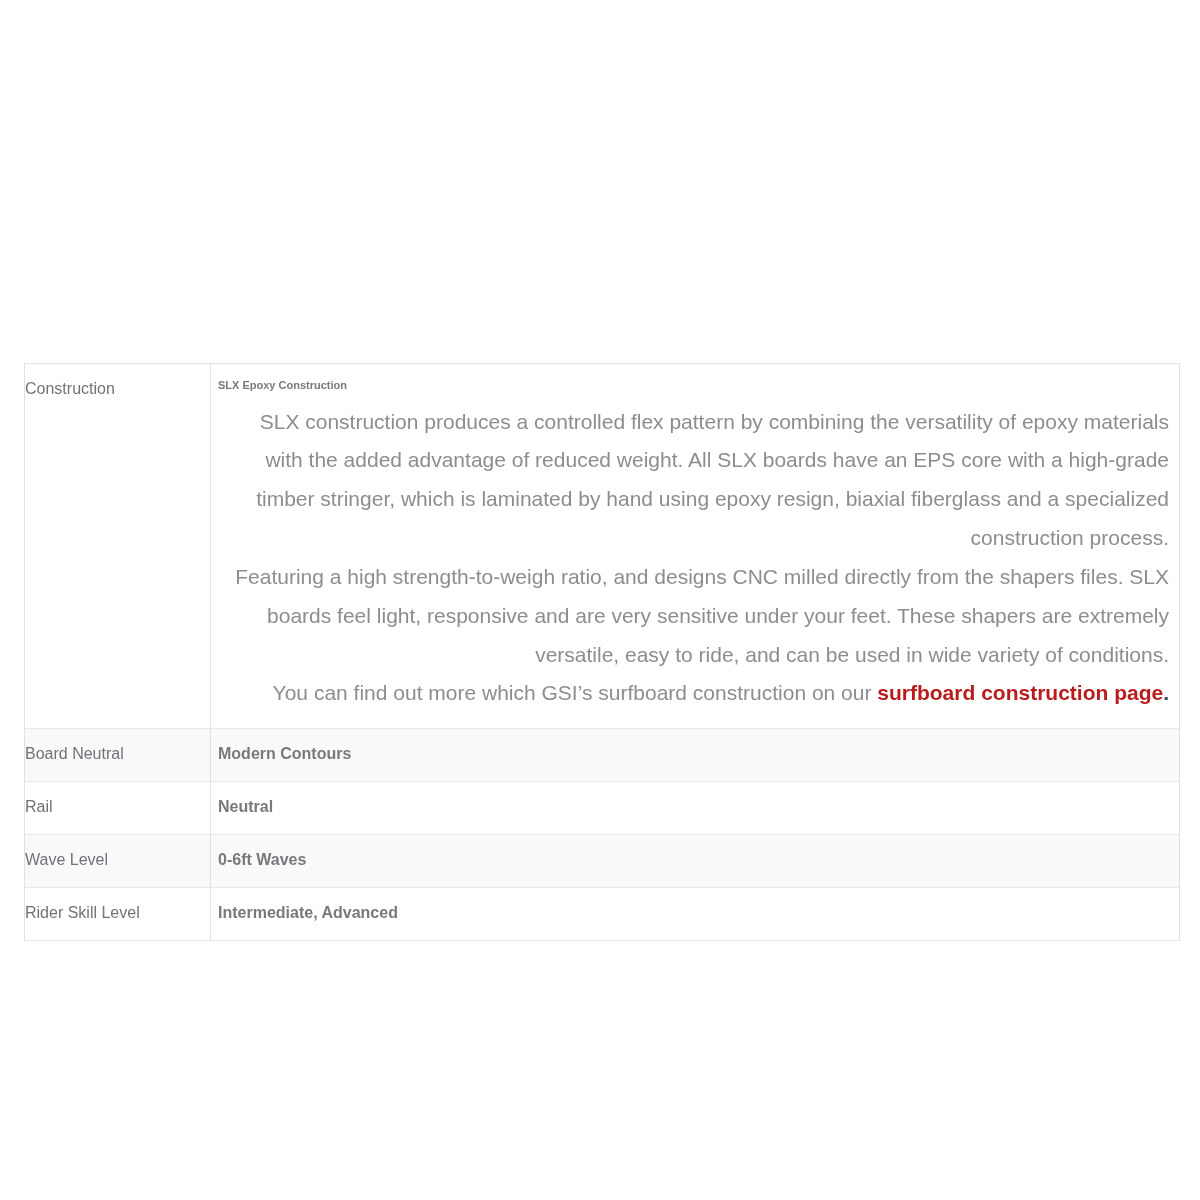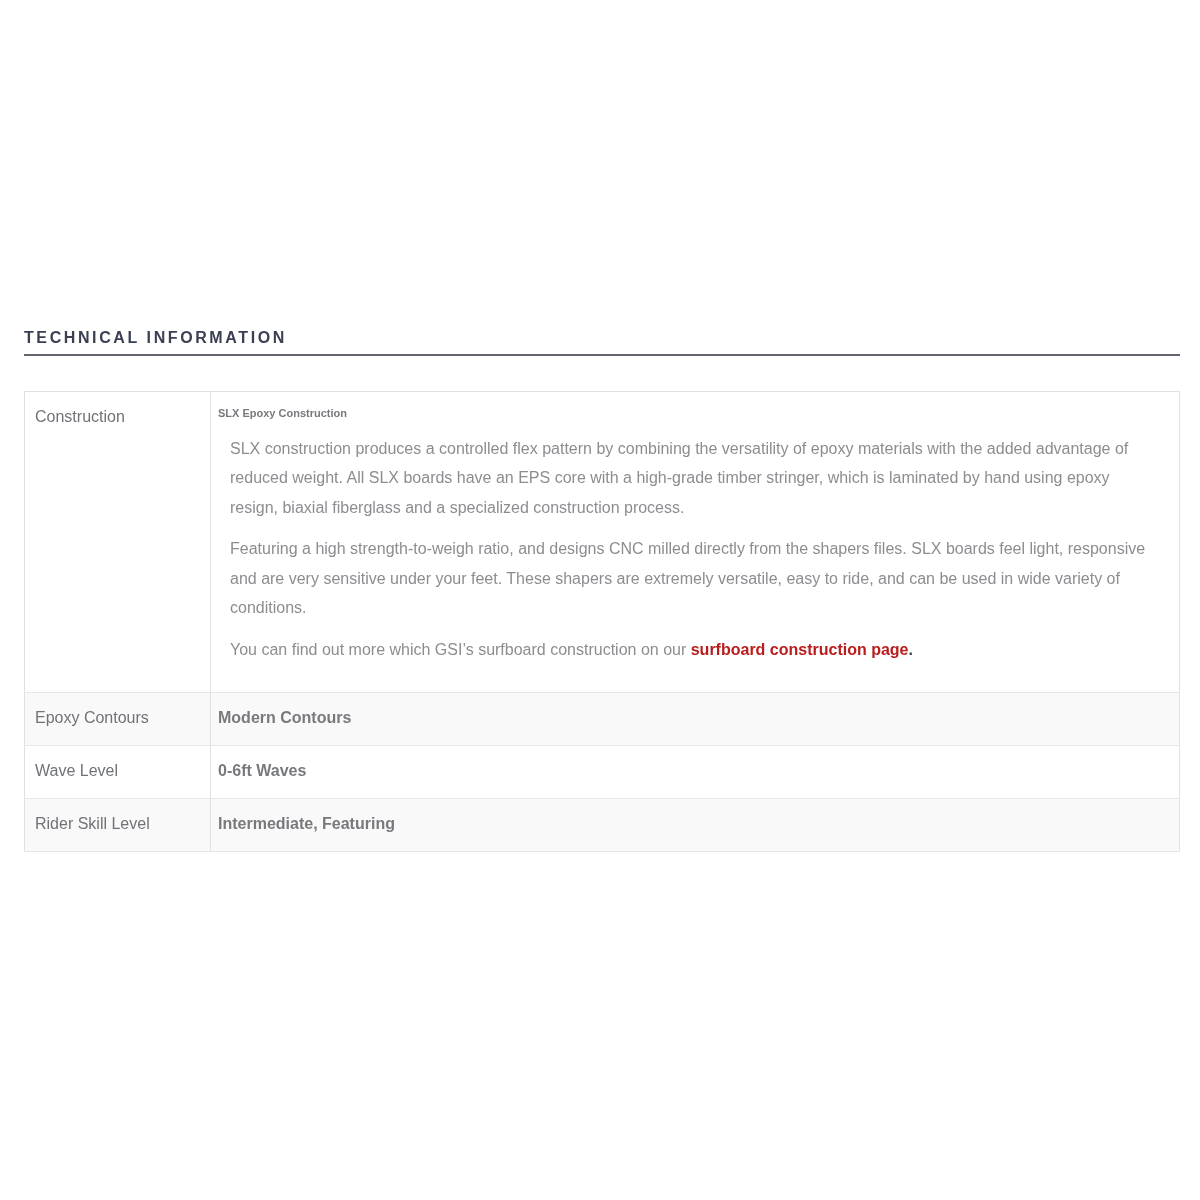--- a/index.html
+++ b/index.html
@@ -36,21 +36,21 @@
   }
   table.tech-table tr {
     border-bottom: 1px solid #e7e7e7;
   }
   table.tech-table tr:nth-child(even) {
     background: #f9f9f9;
   }
   td.cell-label {
     width: 186px;
     min-width: 186px;
-    padding: 13px 8px 13px 10px;
+    padding: 13px 8px 13px 0;
     vertical-align: top;
     border-right: 1px solid #e1e1e1;
     color: #6f7277;
     font-weight: 400;
     line-height: 1.5;
   }
   td.cell-value {
     padding: 13px 10px 15px 7px;
     vertical-align: top;
     color: #77797d;
@@ -58,67 +58,71 @@
     line-height: 1.5;
   }
   .value-title {
     margin: 0 0 9px 0;
     font-size: 11px;
     font-weight: 600;
     color: #77797d;
     line-height: 1.5;
   }
   .value-paragraph {
-    margin: 12px;
-    font-size: 16px;
+    margin: 0;
+    font-size: 21px;
     font-weight: 400;
     color: #8b8d90;
     line-height: 1.85;
+    text-align: right;
   }
   .construction-link {
     color: #b91c1c;
     font-weight: 600;
     text-decoration: none;
     cursor: pointer;
   }
   .link-suffix {
     color: #3d4257;
     font-weight: 600;
   }
 </style>
 </head>
 <body>
 
 <div class="page">
 
-  <h2 class="section-title">TECHNICAL INFORMATION</h2>
 
   <table class="tech-table">
     <tbody>
       <tr>
         <td class="cell-label">Construction</td>
         <td class="cell-value">
           <p class="value-title">SLX Epoxy Construction</p>
           <p class="value-paragraph">SLX construction produces a controlled flex pattern by combining the versatility of epoxy materials with the added advantage of reduced weight. All SLX boards have an EPS core with a high-grade timber stringer, which is laminated by hand using epoxy resign, biaxial fiberglass and a specialized construction process.</p>
           <p class="value-paragraph">Featuring a high strength-to-weigh ratio, and designs CNC milled directly from the shapers files. SLX boards feel light, responsive and are very sensitive under your feet. These shapers are extremely versatile, easy to ride, and can be used in wide variety of conditions.</p>
           <p class="value-paragraph"><span>You can find out more which GSI’s surfboard construction on our </span><a class="construction-link">surfboard construction page</a><span class="link-suffix">.</span></p>
         </td>
       </tr>
 
       <tr>
-        <td class="cell-label">Epoxy Contours</td>
+        <td class="cell-label">Board Neutral</td>
         <td class="cell-value">Modern Contours</td>
       </tr>
 
+      <tr>
+        <td class="cell-label">Rail</td>
+        <td class="cell-value">Neutral</td>
+      </tr>
 
       <tr>
         <td class="cell-label">Wave Level</td>
         <td class="cell-value">0-6ft Waves</td>
       </tr>
 
       <tr>
         <td class="cell-label">Rider Skill Level</td>
-        <td class="cell-value">Intermediate, Featuring</td>
+        <td class="cell-value">Intermediate, Advanced</td>
       </tr>
     </tbody>
   </table>
 
 </div>
 
 </body></html>

